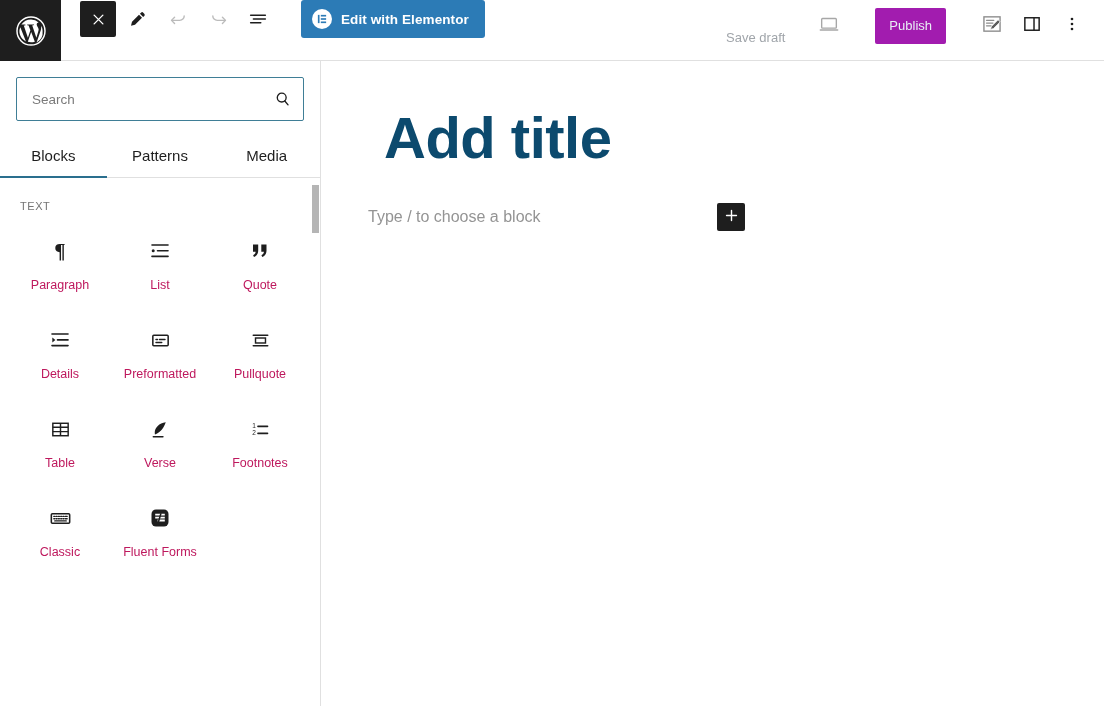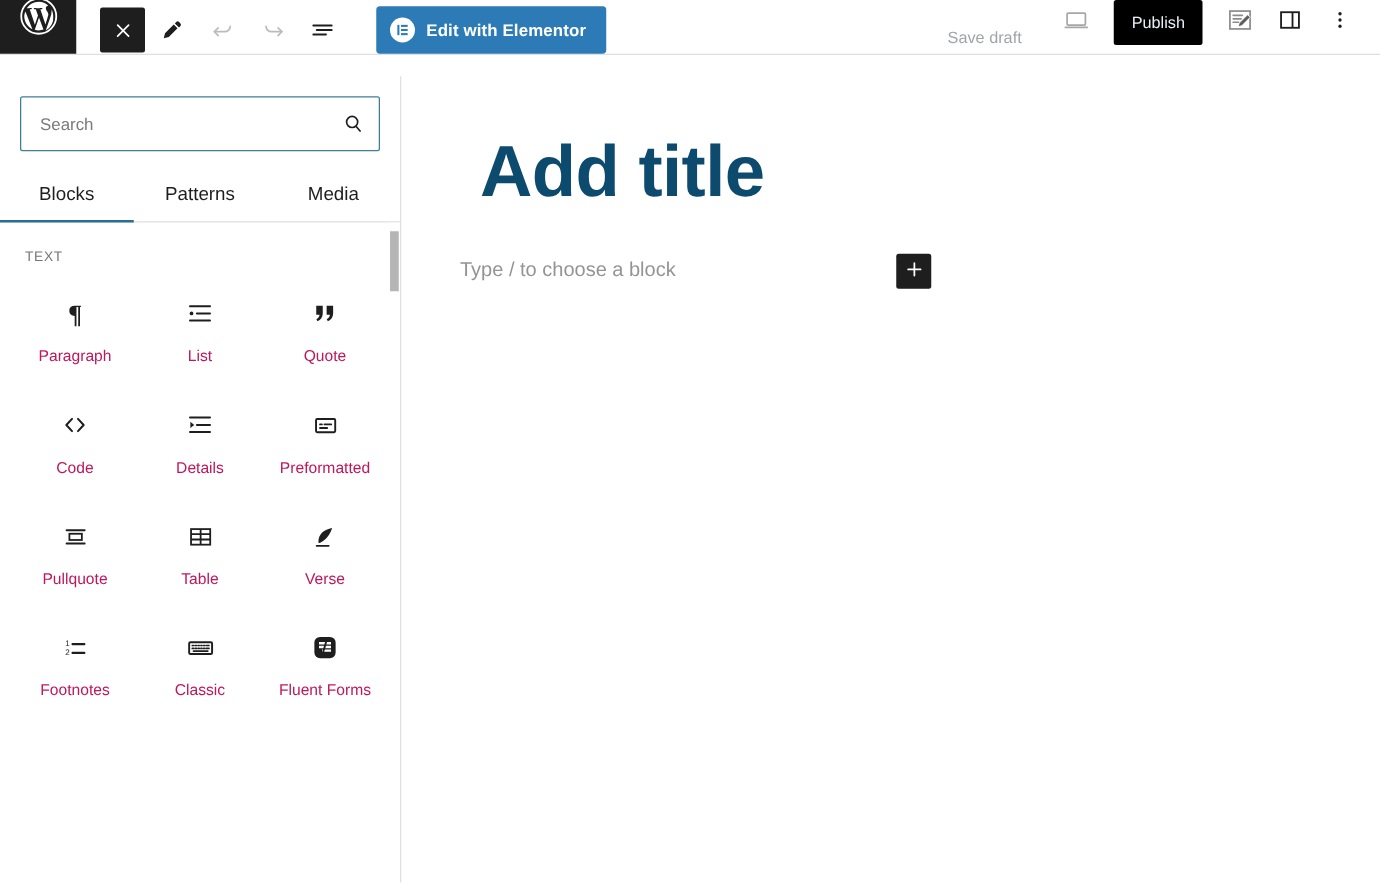--- a/index.html
+++ b/index.html
@@ -7,23 +7,23 @@
   html, body {
     width:1104px; height:706px;
     overflow:hidden;
     background:#fff;
     font-family:"Liberation Sans", sans-serif;
     -webkit-font-smoothing:antialiased;
   }
 
   
   .topbar{
-    position:absolute; top:0; left:0; width:1104px; height:44px;
+    position:absolute; top:0; left:0; width:1104px; height:61px;
     background:#fff; border-bottom:1px solid #e0e0e0;
-    display:flex; align-items:flex-end;
+    display:flex; align-items:flex-start;
   }
   .wp-logo-btn{
     width:61px; height:61px; background:#1e1e1e;
     display:flex; align-items:center; justify-content:center;
     flex:0 0 61px; cursor:pointer;
   }
   .wp-logo-btn svg{ display:block; }
 
   .tb-left{ display:flex; align-items:center; padding-left:19px; gap:4px; }
   .tb-btn{
@@ -51,23 +51,23 @@
 
   .tb-right{
     margin-left:auto; display:flex; align-items:center;
     padding-right:14px; gap:4px;
   }
   .save-draft{
     color:#a0a5aa; font-size:13px; background:none; border:none;
     padding:6px 12px; cursor:default; margin-right:10px;margin-top:24px;
   }
   .publish-btn{
-    background:#000000; color:#e8eef5; border:none; border-radius:2px;
+    background:#a21caf; color:#e8eef5; border:none; border-radius:2px;
     font-size:13px; padding:0 14px; height:36px; cursor:pointer;
-    margin:0 8px;
+    margin:0 24px;
   }
   .icon-btn{
     width:36px; height:36px; display:flex; align-items:center; justify-content:center;
     background:none; border:none; cursor:pointer; border-radius:2px;
   }
 
   
   .inserter{
     position:absolute; top:61px; left:0; width:321px; height:645px;
     background:#fff; border-right:1px solid #e0e0e0;
@@ -333,28 +333,20 @@
       <button class="block-item">
         <span class="block-ico">
           <svg width="24" height="24" viewBox="0 0 24 24">
             <path d="M5 5.5h5.2v6.2c0 3-1.6 5.2-4.2 6.3l-.9-1.7c1.6-.8 2.5-2 2.5-3.5H5V5.5z" fill="#1e1e1e"></path>
             <path d="M13.3 5.5h5.2v6.2c0 3-1.6 5.2-4.2 6.3l-.9-1.7c1.6-.8 2.5-2 2.5-3.5h-2.6V5.5z" fill="#1e1e1e"></path>
           </svg>
         </span>
         <span class="block-name">Quote</span>
       </button>
 
-      <button class="block-item">
-        <span class="block-ico">
-          <svg width="26" height="26" viewBox="0 0 24 24">
-            <path d="M9.8 7.5 5.6 12l4.2 4.5M14.2 7.5 18.4 12l-4.2 4.5" fill="none" stroke="#1e1e1e" stroke-width="1.5" stroke-linecap="round" stroke-linejoin="round"></path>
-          </svg>
-        </span>
-        <span class="block-name">Code</span>
-      </button>
 
       <button class="block-item">
         <span class="block-ico">
           <svg width="24" height="24" viewBox="0 0 24 24">
             <path d="M4 6h16" stroke="#1e1e1e" stroke-width="1.6" stroke-linecap="round"></path>
             <path d="M4.3 9.4 7.4 11.9 4.3 14.4z" fill="#1e1e1e"></path>
             <path d="M9.5 11.9h10.5" stroke="#1e1e1e" stroke-width="1.6" stroke-linecap="round"></path>
             <path d="M4 17.6h16" stroke="#1e1e1e" stroke-width="1.6" stroke-linecap="round"></path>
           </svg>
         </span>

